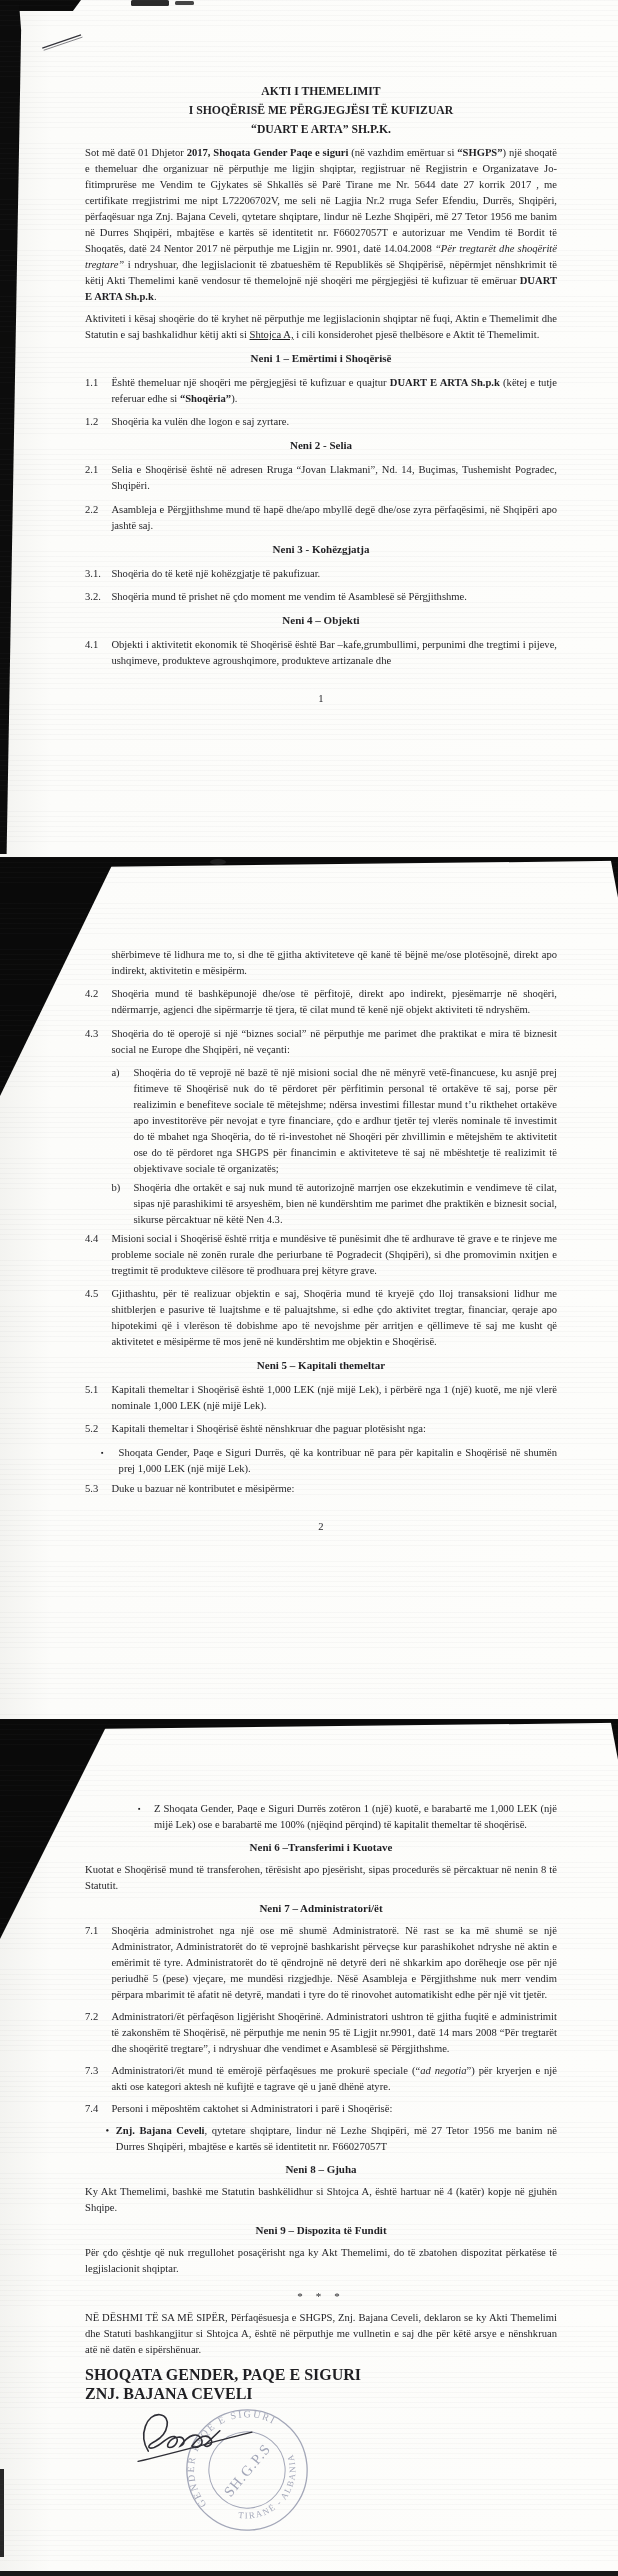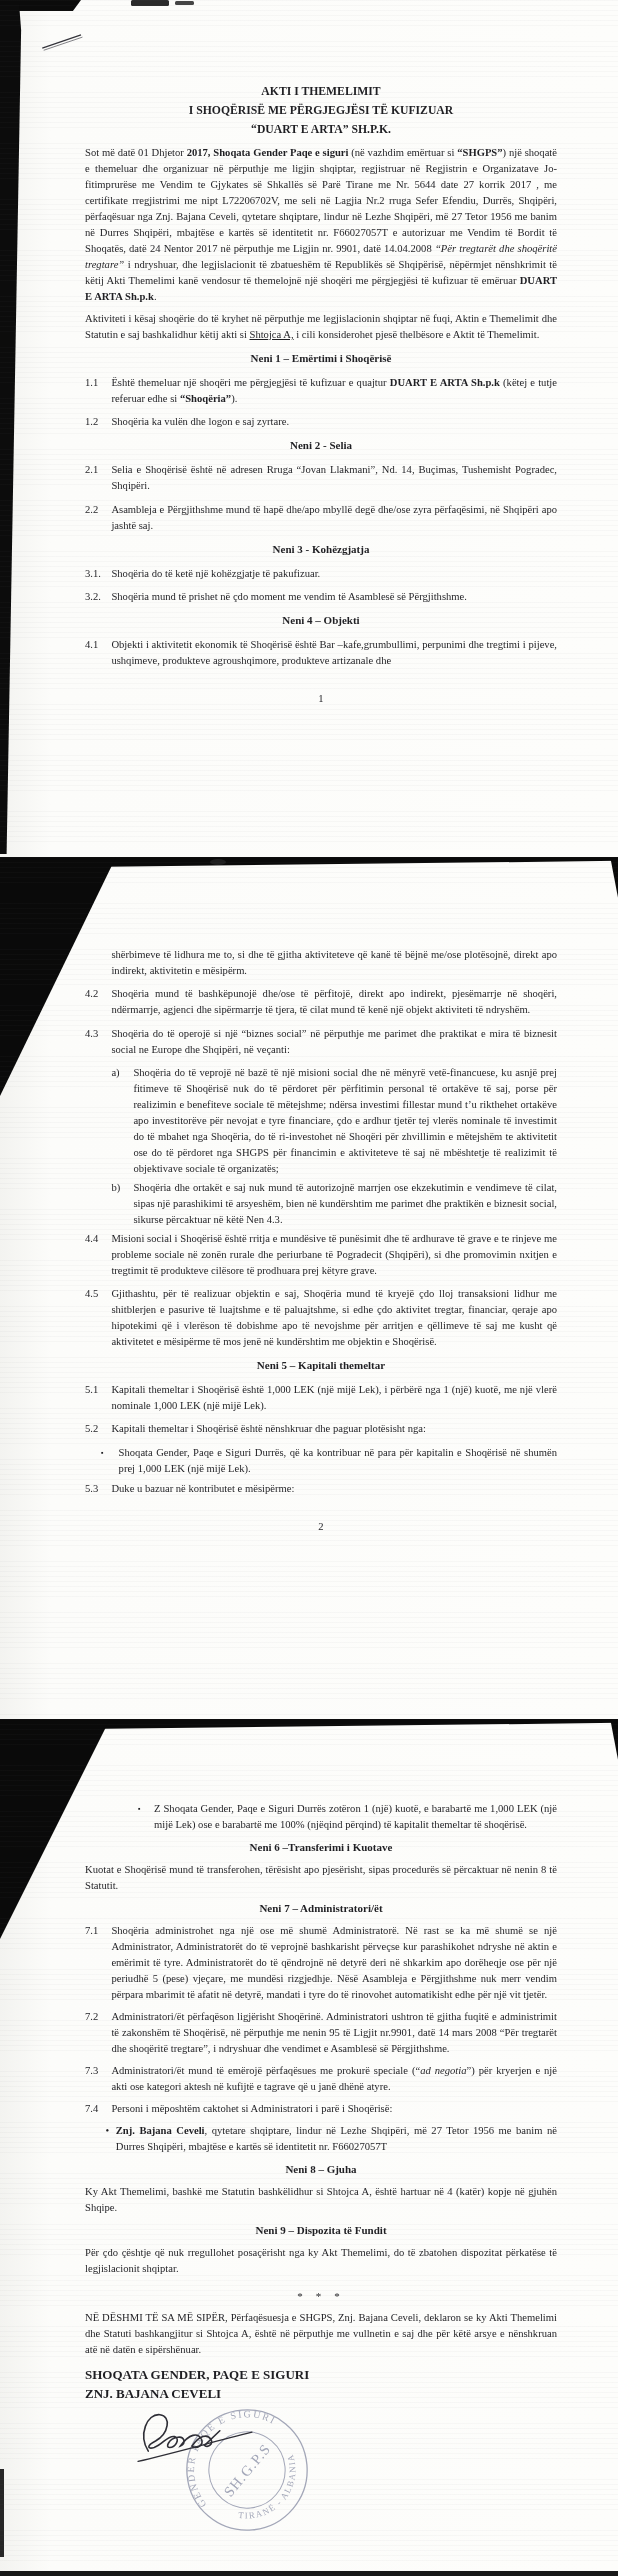--- a/index.html
+++ b/index.html
@@ -35,21 +35,21 @@
   .clause.sub{margin-left:26.4px;margin-bottom:2.9px;}
   .clause.sub .cnum{flex:0 0 22px;}
   .clause.bullet-sq{margin-left:16px;margin-bottom:4.4px;}
   .clause.bullet-sq .cnum{flex:0 0 17.6px;font-size:7.3px;line-height:16px;}
   .clause.bullet-deep{margin-left:53px;margin-bottom:2.9px;}
   .clause.bullet-deep .cnum{flex:0 0 16px;font-size:7.3px;line-height:16px;}
   .clause.bullet-dot{margin-left:20.5px;margin-bottom:2.9px;}
   .clause.bullet-dot .cnum{flex:0 0 10.3px;}
   .pagenum{text-align:center;margin-top:22px;}
   .stars{text-align:center;letter-spacing:5.1px;margin:10.3px 0 5.9px;font-size:11px;}
-  .signoff{font-weight:bold;font-size:13px;line-height:19px;margin-top:7.3px;position:relative;z-index:3;}
+  .signoff{font-weight:bold;font-size:16px;line-height:19px;margin-top:7.3px;position:relative;z-index:3;}
   .sign-area{position:relative;height:121px;}
 
   
   .art{position:absolute;}
   .edge-left-p1{left:0;top:4.4px;width:22px;height:850px;background:#0c0c0c;
     clip-path:polygon(0 0,87% 0,96% 3%,30% 100%,0 100%);}
   .corner-top-p1{left:0;top:0;width:81px;height:11px;background:#0b0b0b;
     clip-path:polygon(0 0,100% 0,90% 100%,0 100%);}
   .dash1{left:131px;top:0;width:38px;height:5.9px;background:#2b2b2b;border-radius:1.5px;}
   .dash2{left:175px;top:0.7px;width:19px;height:4.4px;background:#454545;border-radius:1.5px;}

